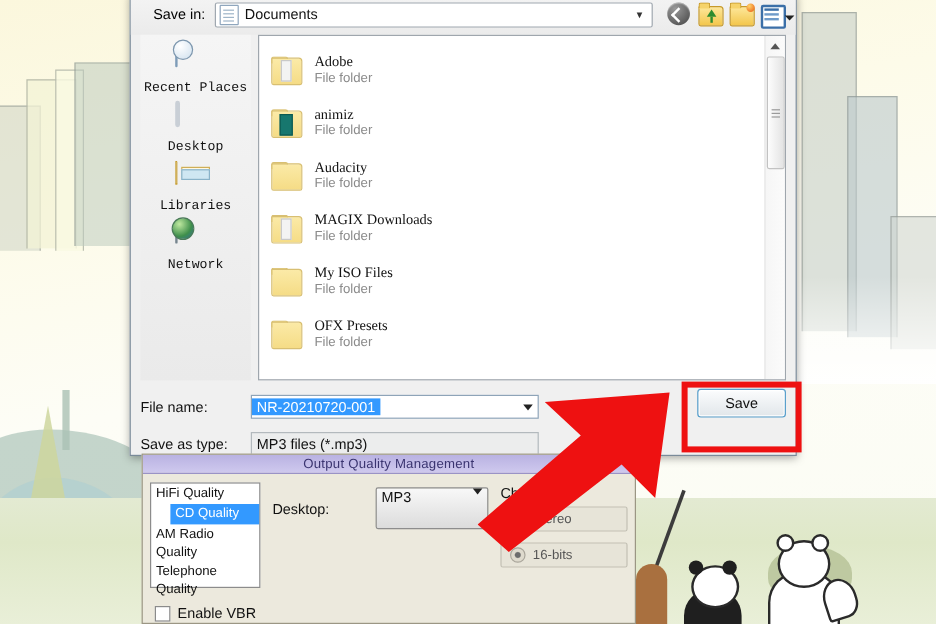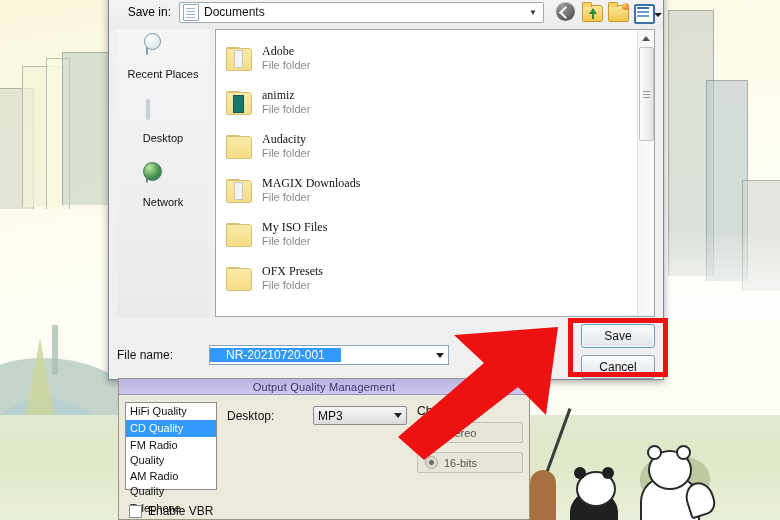--- a/index.html
+++ b/index.html
@@ -62,21 +62,21 @@
 
   .views-ico{width:17px;height:16px;position:relative;top:2px;
     background:#fff;border:2px solid #3b6fa8;border-radius:2px;}
   .views-ico:before{content:"";position:absolute;left:1px;top:1px;width:12px;height:2px;
     background:#3b6fa8;box-shadow:0 4px 0 #6f9bc9,0 8px 0 #6f9bc9;}
   .vcaret{position:absolute;right:-9px;top:7px;width:0;height:0;
     border-left:4px solid transparent;border-right:4px solid transparent;border-top:4px solid #222;}
 
   .dlg-body{display:flex;height:288px;padding:0 8px;box-sizing:border-box;}
   .places{width:92px;background:linear-gradient(180deg,#f5f5f5,#eaeaea);
-    display:flex;flex-direction:column;align-items:center;padding-top:6px;gap:17px;}
+    display:flex;flex-direction:column;align-items:center;padding-top:6px;gap:2px;font-family:Liberation Mono, monospace;}
   .place{width:86px;display:flex;flex-direction:column;align-items:center;gap:1px;padding:2px 0;cursor:default;}
   .place .plabel{font-size:11px;color:#111;}
   .pico{width:34px;height:30px;position:relative;}
 
   
   .ic-recent{background:
      linear-gradient(135deg,#d8e6f2,#a9c6e0);border:1px solid #7e9cb8;border-radius:2px;
      width:28px;height:22px;margin:4px auto 0;position:relative;}
   .ic-recent:after{content:"";position:absolute;left:-3px;top:-4px;width:15px;height:15px;border-radius:50%;
      background:radial-gradient(circle at 35% 30%,#fff,#cfe0ee);border:1px solid #7d97ae;}
@@ -124,21 +124,21 @@
     background:linear-gradient(90deg,#fdfdfd,#e3e3e3);border:1px solid #c2c2c2;border-radius:2px;}
   .vs-thumb:after{content:"";position:absolute;left:3px;top:43px;width:7px;height:1px;
     background:#9a9a9a;box-shadow:0 3px 0 #9a9a9a,0 6px 0 #9a9a9a;}
 
   .dlg-bottom{padding:10px 8px 0 8px;box-sizing:border-box;}
   .brow{display:flex;align-items:center;margin-bottom:9px;}
   .brow .blbl{width:92px;font-size:12px;color:#111;}
   .bfield{width:240px;height:20px;border:1px solid #8ea4b8;background:#fff;
     display:flex;align-items:center;box-sizing:border-box;position:relative;}
   .bfield.disabled{background:#eceded;border-color:#b3b9bd;}
-  .bfield .bval{font-size:12px;padding:0 16px;color:#111;}
+  .bfield .bval{font-size:12px;padding:0 4px;color:#111;}
   .bfield .bval.sel{background:#3399ff;color:#fff;}
   .bcaret{position:absolute;right:4px;top:7px;width:0;height:0;
     border-left:4px solid transparent;border-right:4px solid transparent;border-top:5px solid #222;}
   .bbtns{margin-left:auto;display:flex;flex-direction:column;gap:7px;position:relative;top:-3px;}
   .btn{width:72px;height:22px;border:1px solid #8a9aa8;border-radius:3px;
     background:linear-gradient(180deg,#fbfcfd,#e1e6ea);
     font-size:12px;color:#111;display:flex;align-items:center;justify-content:center;cursor:default;}
   .btn.primary{border-color:#5aa0cc;box-shadow:inset 0 0 0 1px #fff;}
 
   
@@ -149,27 +149,27 @@
   #qpanel{position:absolute;left:118px;top:378px;width:412px;height:142px;
     background:#ece9dd;border:1px solid #9b9684;box-sizing:border-box;overflow:hidden;}
   .q-title{height:15px;background:linear-gradient(180deg,#b9b2e2,#cfc9ee);
     border-bottom:1px solid #9a93c6;
     font-size:11px;color:#3a3470;display:flex;align-items:center;justify-content:center;
     letter-spacing:.2px;}
   .q-body{display:flex;padding:7px 6px 0 6px;gap:10px;}
   .qlist{width:100px;height:88px;background:#fff;border:1px solid #8c8c8c;
     padding:0 0;box-sizing:border-box;}
   .qitem{font-size:11px;color:#111;padding:1px 4px;line-height:1.35;cursor:default;}
-  .qitem.active{background:#3399ff;color:#fff;}
+  .qitem.active{background:#3399ff;color:#fff;margin-left:16px;}
   .qmid{display:flex;flex-direction:column;gap:8px;padding-top:4px;}
   .qrow{display:flex;align-items:center;gap:8px;}
   .qlab{font-size:12px;color:#111;width:78px;}
-  .qsel{height:19px;border:1px solid #8d8d8d;border-radius:2px;
+  .qsel{height:35px;border:1px solid #8d8d8d;border-radius:2px;
     background:linear-gradient(180deg,#f8f8f8,#dcdcdc);
-    display:flex;align-items:center;justify-content:space-between;
+    display:flex;justify-content:space-between;
     padding:0 4px;box-sizing:border-box;font-size:12px;color:#111;}
   .qsel .c{width:0;height:0;border-left:4px solid transparent;border-right:4px solid transparent;
     border-top:5px solid #222;margin-left:8px;}
   .qunit{font-size:12px;color:#111;}
   .qright{padding-top:2px;}
   .qgl{font-size:12px;color:#111;margin-bottom:4px;}
   .qopt{width:106px;height:21px;border:1px solid #c3c0b4;border-radius:2px;
     background:#e7e4d8;display:flex;align-items:center;gap:6px;padding:0 7px;
     box-sizing:border-box;font-size:11px;color:#555;margin-bottom:9px;}
   .radio{width:11px;height:11px;border-radius:50%;border:1px solid #a9a59a;background:#dedacd;flex:none;}
@@ -275,20 +275,24 @@
     <div class="places">
       <div class="place">
         <span class="pico"><span class="ic-recent"></span></span>
         <span class="plabel">Recent Places</span>
       </div>
       <div class="place">
         <span class="pico"><span class="ic-desktop"></span></span>
         <span class="plabel">Desktop</span>
       </div>
       <div class="place">
+        <span class="pico"><span class="ic-lib"></span></span>
+        <span class="plabel">Libraries</span>
+      </div>
+      <div class="place">
         <span class="pico"><span class="ic-net"></span></span>
         <span class="plabel">Network</span>
       </div>
     </div>
 
     <div class="filepane">
       <div class="flist">
 
         <div class="frow">
           <span class="ficon">
@@ -370,40 +374,38 @@
 
   <div class="dlg-bottom">
     <div class="brow">
       <span class="blbl">File name:</span>
       <span class="bfield">
         <span class="bval sel">NR-20210720-001</span>
         <span class="bcaret"></span>
       </span>
       <span class="bbtns">
         <span class="btn primary">Save</span>
-        <span class="btn">Cancel</span>
       </span>
     </div>
     <div class="brow">
       <span class="blbl">Save as type:</span>
       <span class="bfield disabled">
         <span class="bval">MP3 files (*.mp3)</span>
       </span>
     </div>
   </div>
 </div>
 
 <div id="qpanel">
   <div class="q-title">Output Quality Management</div>
 
   <div class="q-body">
     <div class="qlist">
       <div class="qitem">HiFi Quality</div>
       <div class="qitem active">CD Quality</div>
-      <div class="qitem">FM Radio Quality</div>
       <div class="qitem">AM Radio Quality</div>
       <div class="qitem">Telephone Quality</div>
     </div>
 
     <div class="qmid">
       <div class="qrow">
         <span class="qlab">Desktop:</span>
         <span class="qsel" style="width:94px;">
           <span>MP3</span>
           <span class="c"></span>

